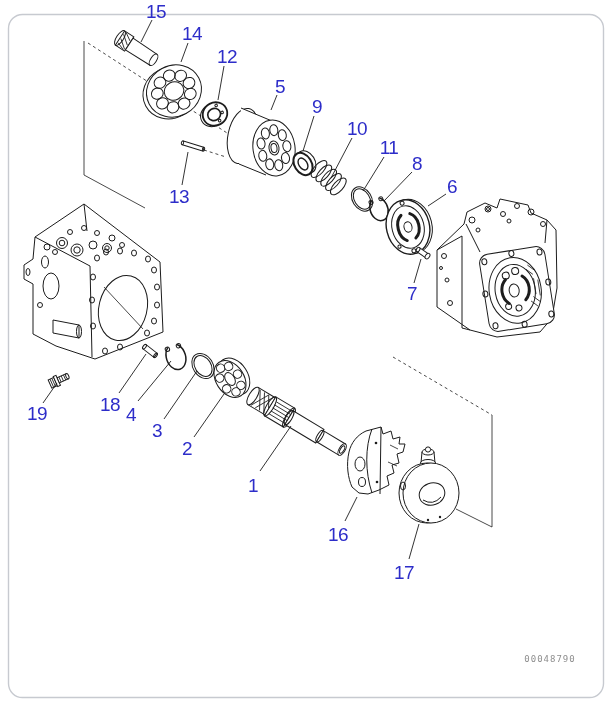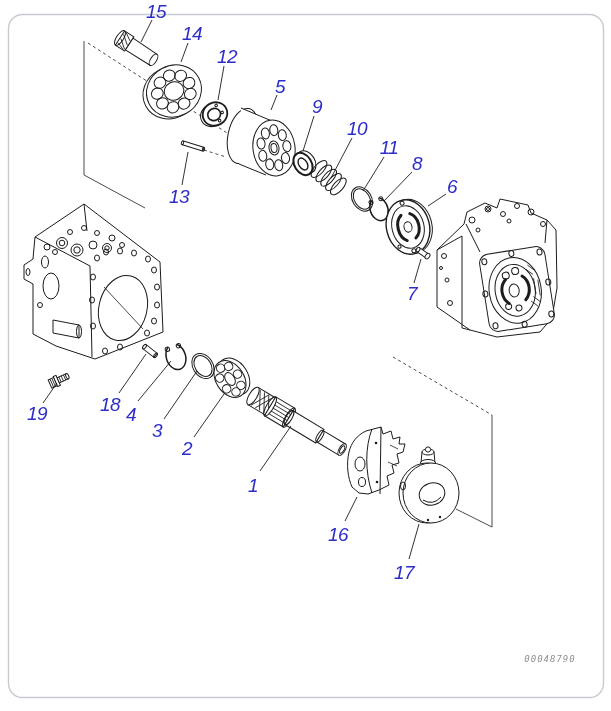--- a/index.html
+++ b/index.html
@@ -3,21 +3,21 @@
 <meta charset="utf-8">
 <style>
   :root{
     --accent:#2d2dc9;
     --line:#1c1c1c;
     --border:#c7cad0;
     --bg:#ffffff;
   }
   html,body{margin:0;padding:0;background:var(--bg);}
   #stage{position:relative;width:611px;height:711px;background:var(--bg);
-         font-family:"Liberation Sans",sans-serif;font-style:italic;}
+         font-family:"Liberation Sans",sans-serif;}
   svg{position:absolute;left:0;top:0;}
   .frame{fill:none;stroke:var(--border);stroke-width:1.4;}
   .s{stroke:var(--line);fill:none;stroke-width:1;}
   .sw{stroke:var(--line);fill:#fff;stroke-width:1;}
   .sb{stroke-width:1.8;}
   .hair{stroke-width:.8;}
   .dash{stroke-dasharray:3 3;}
   .kid{stroke:var(--line);fill:none;stroke-width:3;stroke-linecap:round;}
   .dot{fill:var(--line);stroke:none;}
   .leader{stroke:var(--line);stroke-width:.9;fill:none;}

